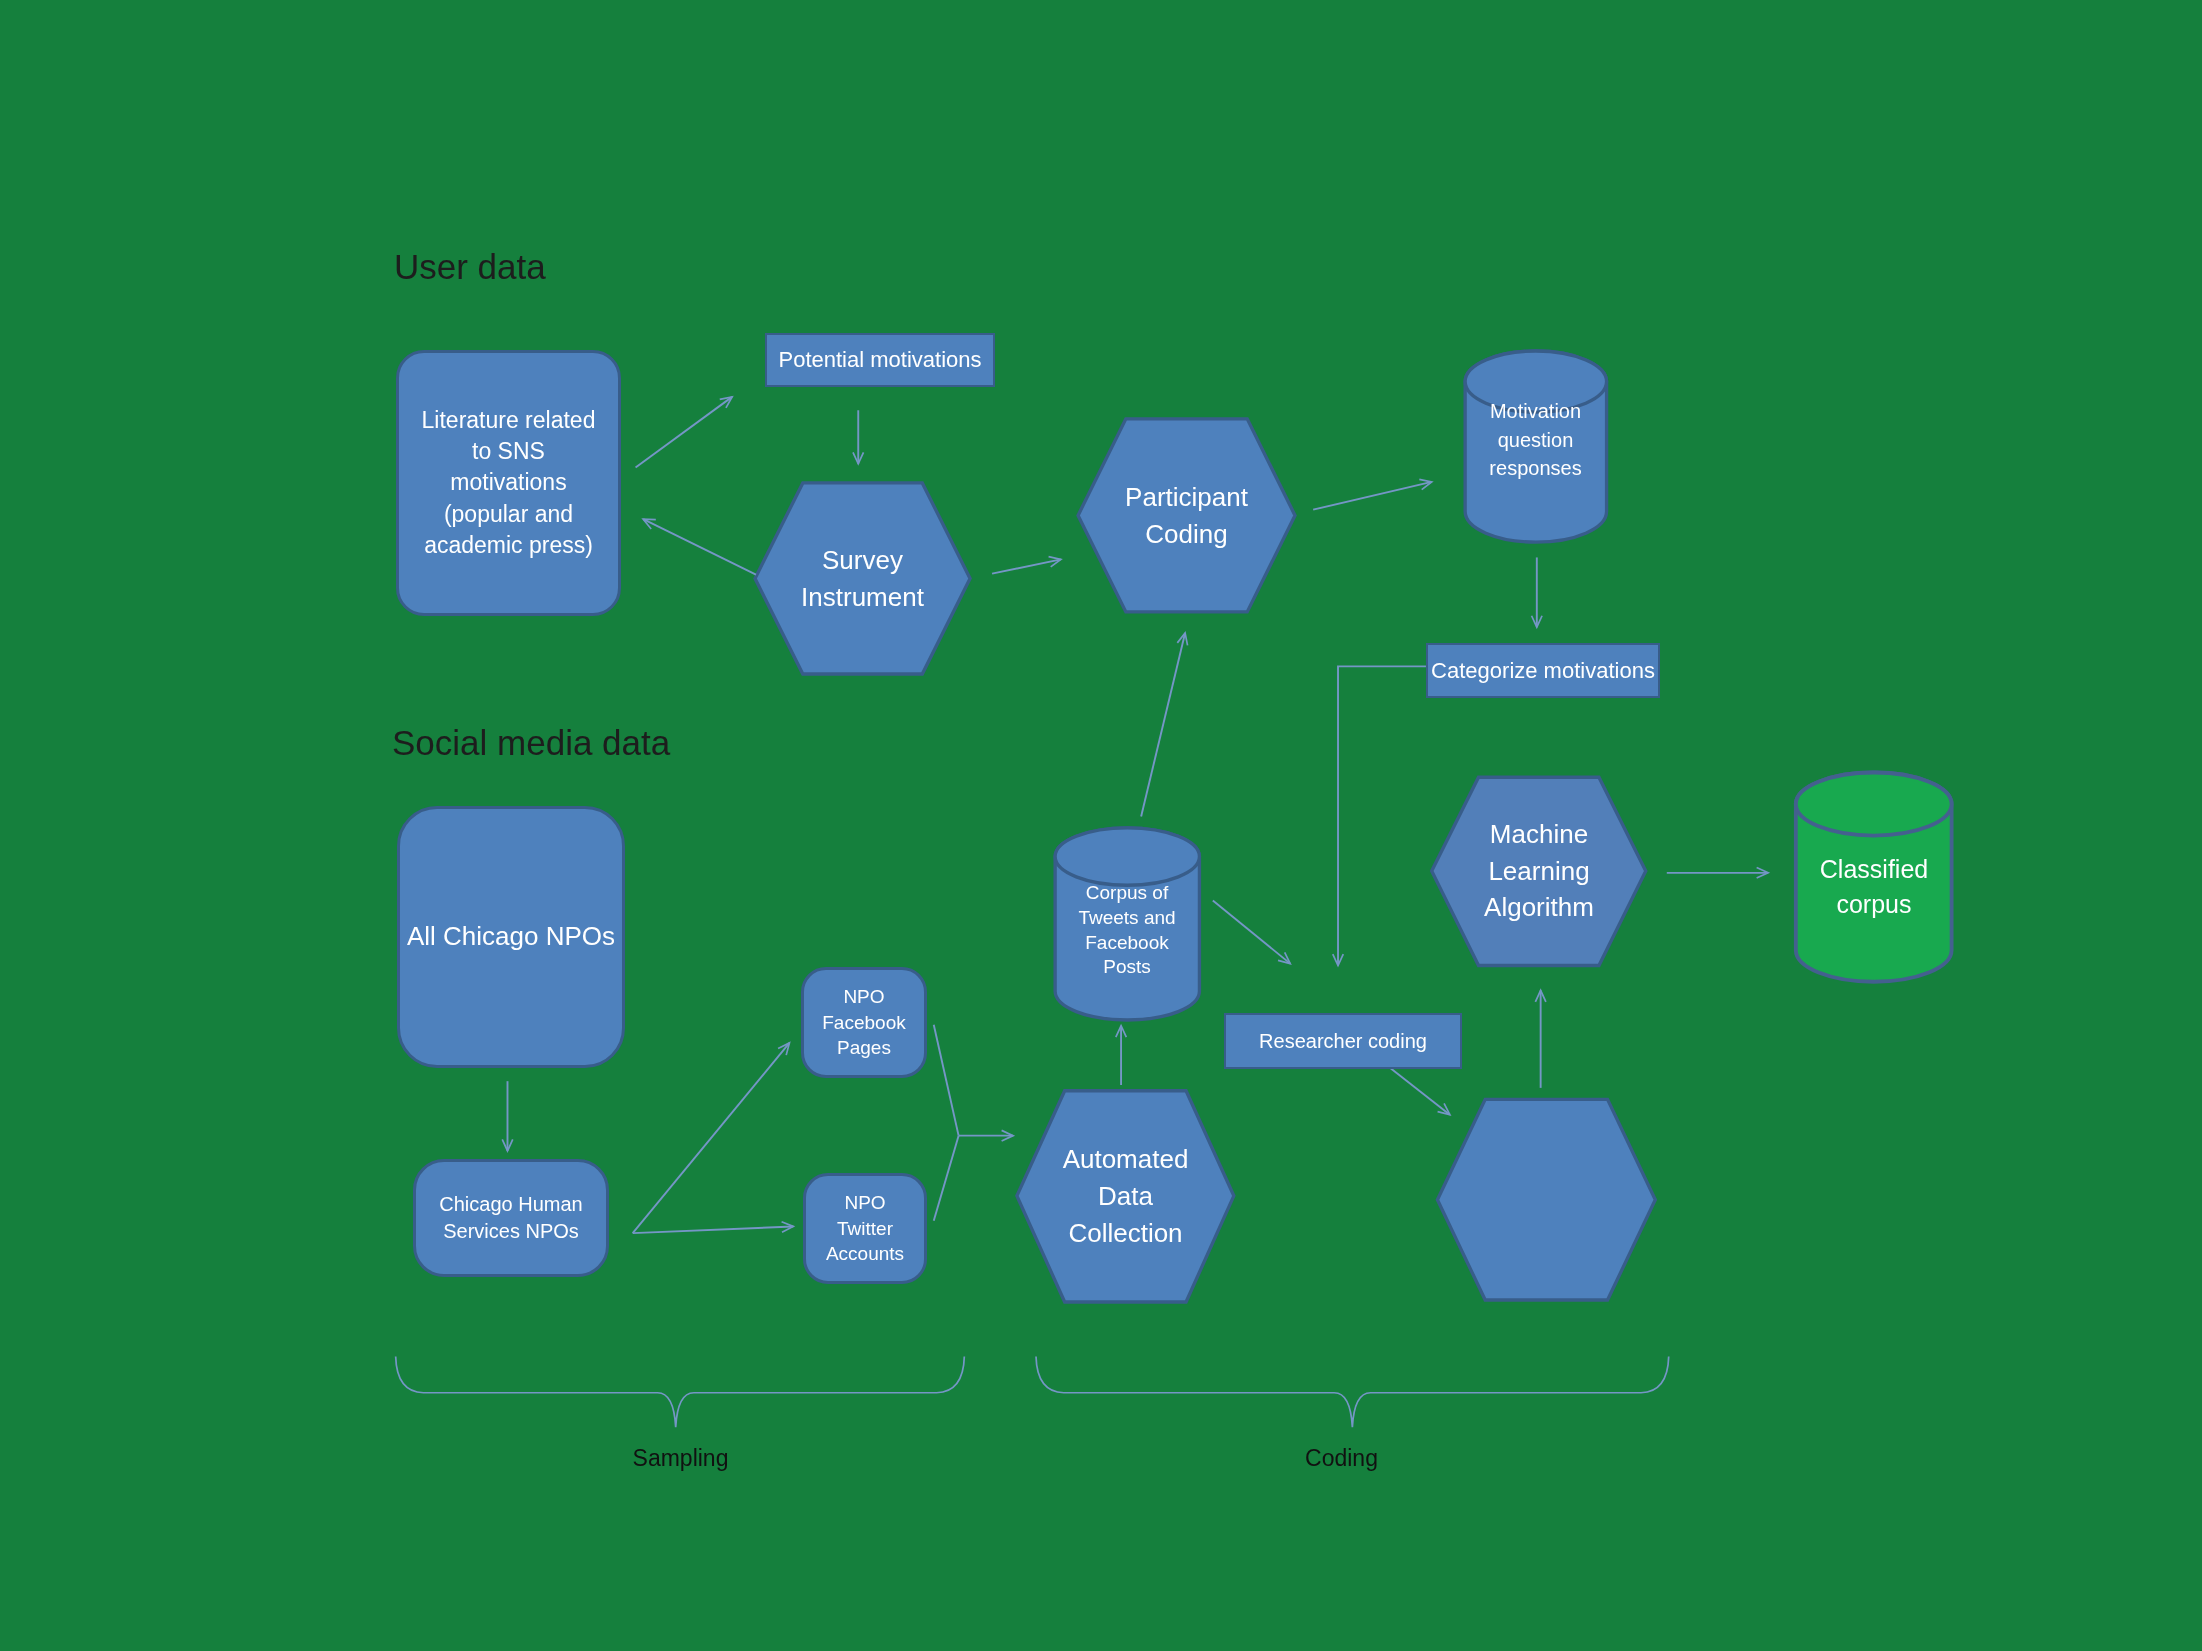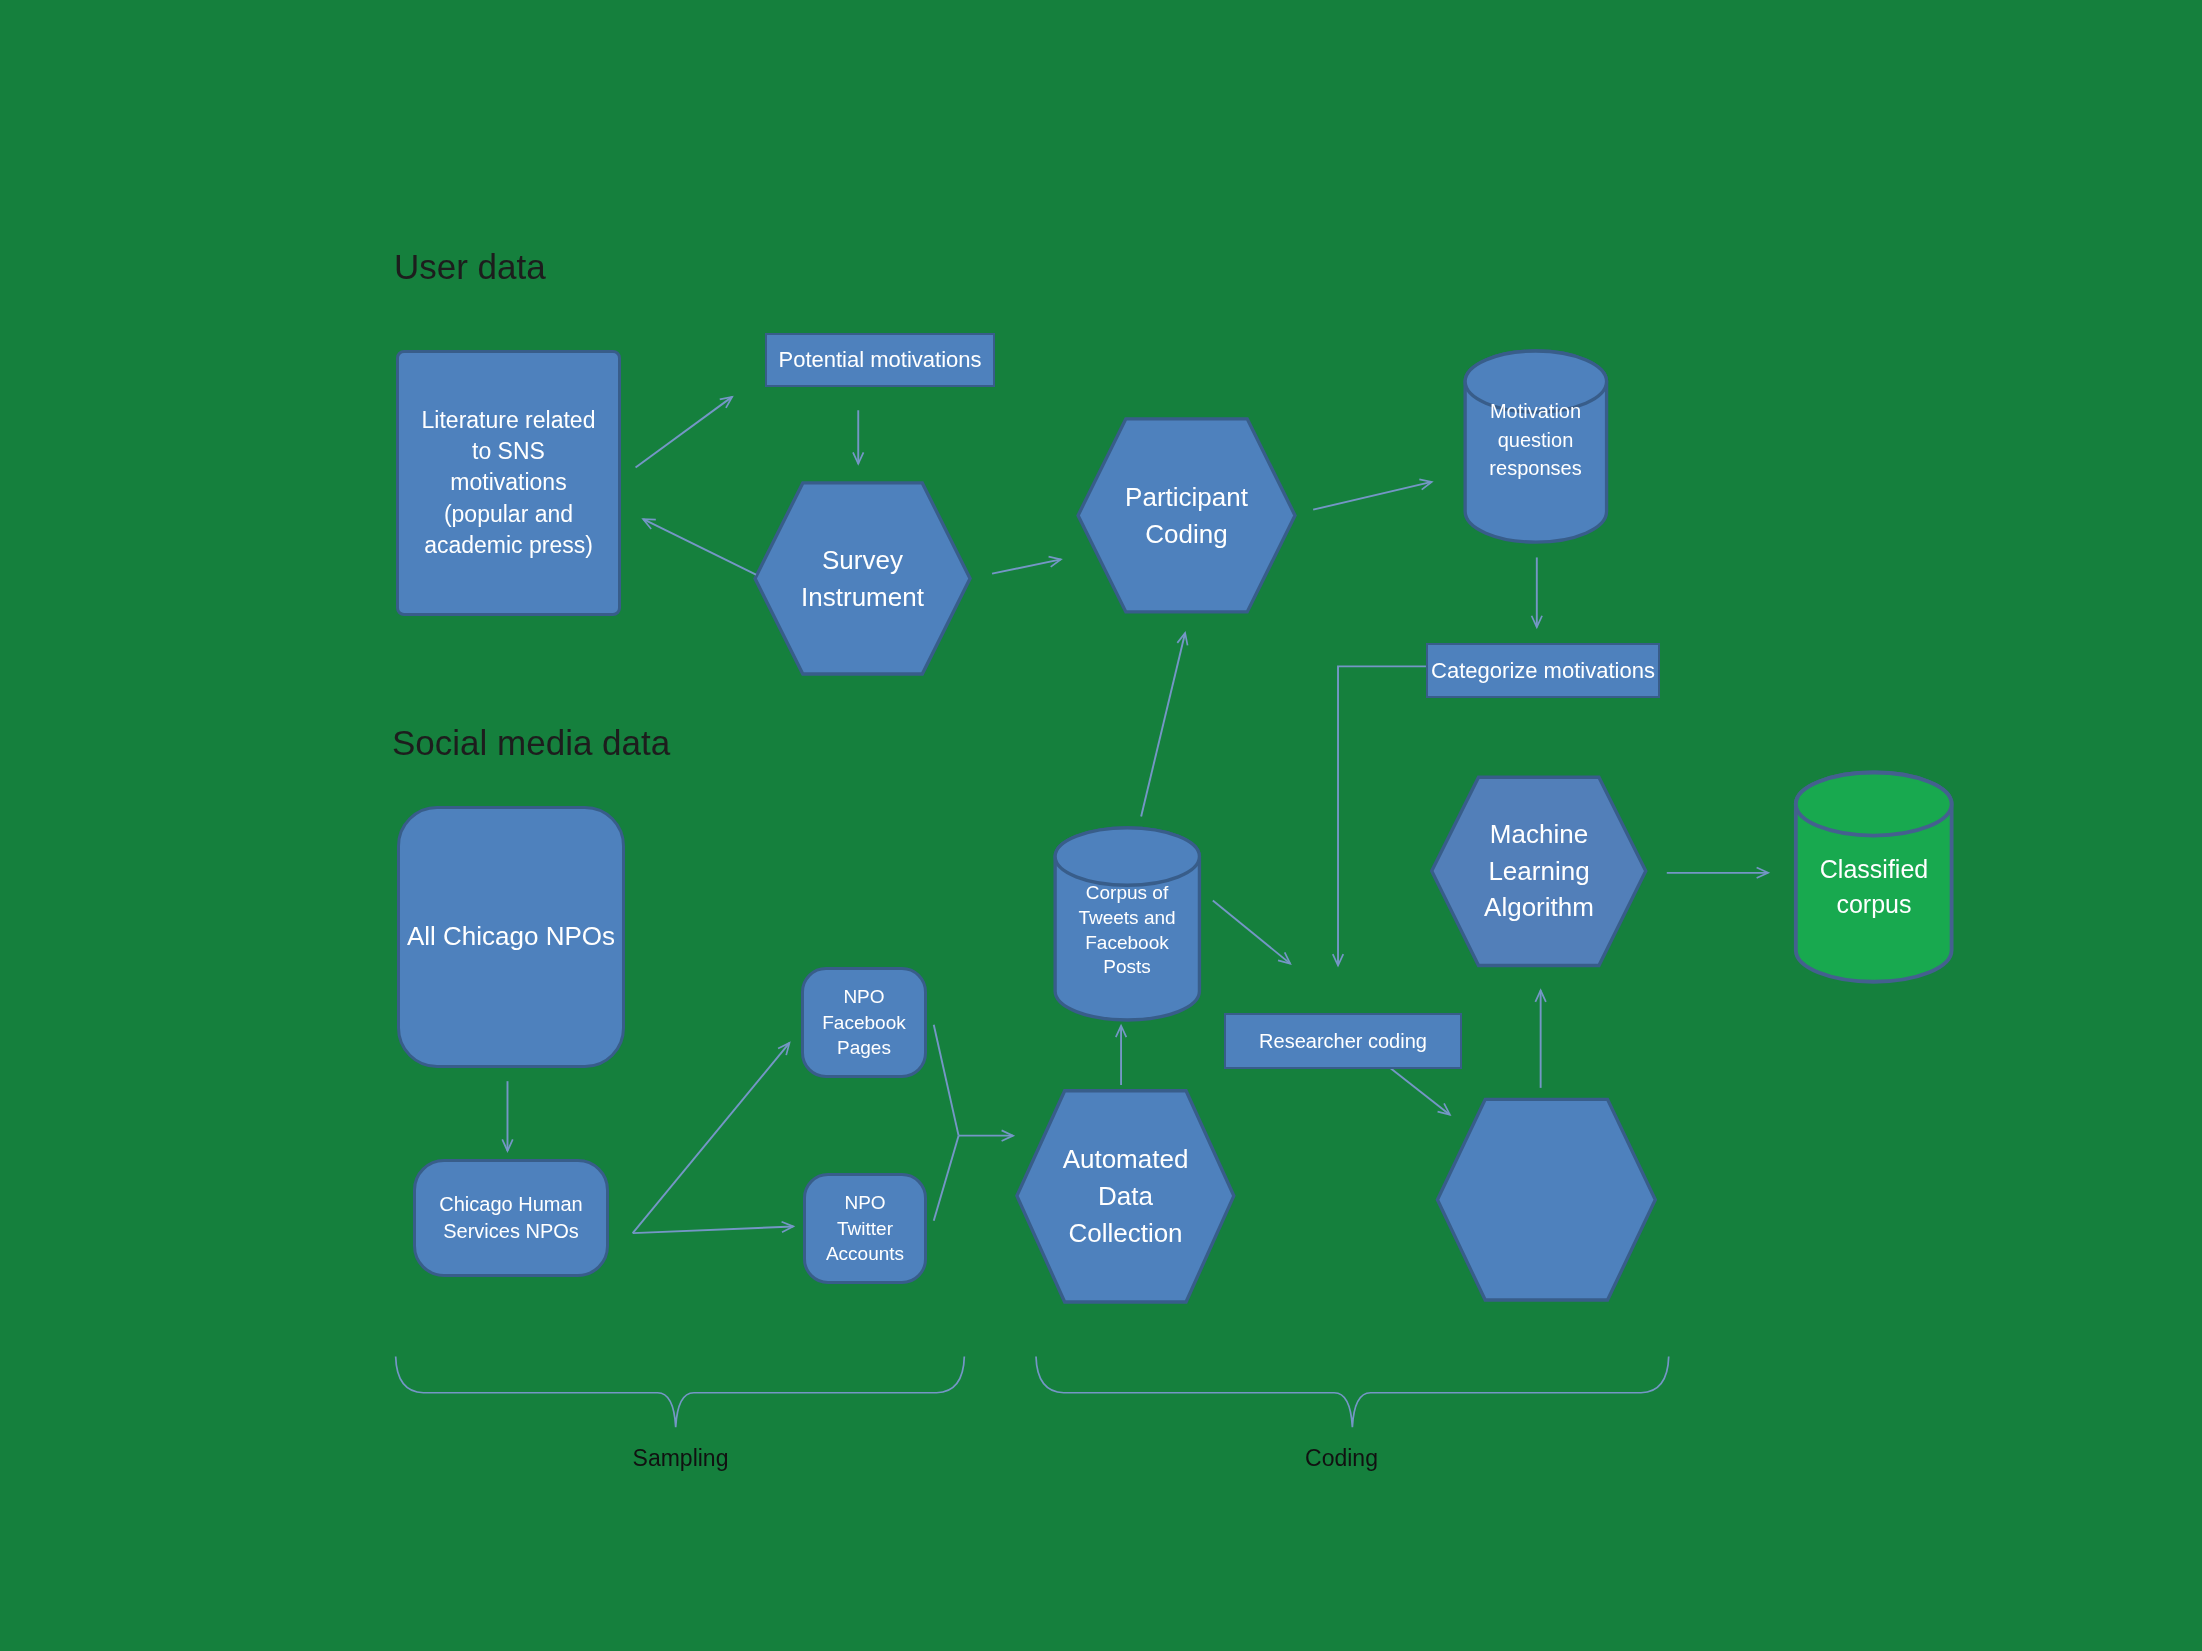--- a/index.html
+++ b/index.html
@@ -94,21 +94,21 @@
     <polyline points="977,1277 1003,1188" fill="none" stroke="#7596c6" stroke-width="2"></polyline>
     <line x1="1003" y1="1188" x2="1060" y2="1188" stroke="#7596c6" stroke-width="2" marker-end="url(#arr)"></line>
 
     <path d="M414,1419 Q415,1456 443,1457 L688,1457 Q705,1457 707,1493 Q709,1457 726,1457 L980,1457 Q1008,1456 1009,1419" fill="none" stroke="#7596c6" stroke-width="1.8"></path>
     <path d="M1084,1419 Q1085,1456 1113,1457 L1396,1457 Q1413,1457 1415,1493 Q1417,1457 1434,1457 L1717,1457 Q1745,1456 1746,1419" fill="none" stroke="#7596c6" stroke-width="1.8"></path>
   </svg>
 
   <div class="title" style="left:394px;top:247px;">User data</div>
   <div class="title" style="left:392px;top:723px;">Social media data</div>
 
-  <div class="node-rect rounded" style="left:396px;top:350px;width:225px;height:266px;border-radius:8px;font-size:23px;">Literature related
+  <div class="node-rect rounded" style="left:396px;top:350px;width:225px;height:266px;border-radius:28px;font-size:23px;">Literature related
 to SNS
 motivations
 (popular and
 academic press)</div>
 
   <div class="node-rect" style="left:745px;top:333px;width:230px;height:54px;font-size:22px;margin-left:20px;">Potential motivations</div>
 
   <div class="node-rect" style="left:1426px;top:643px;width:234px;height:55px;font-size:22px;">Categorize motivations</div>
 
   <div class="node-rect" style="left:1224px;top:984px;width:238px;height:56px;font-size:20px;margin-top:29px;">Researcher  coding</div>

